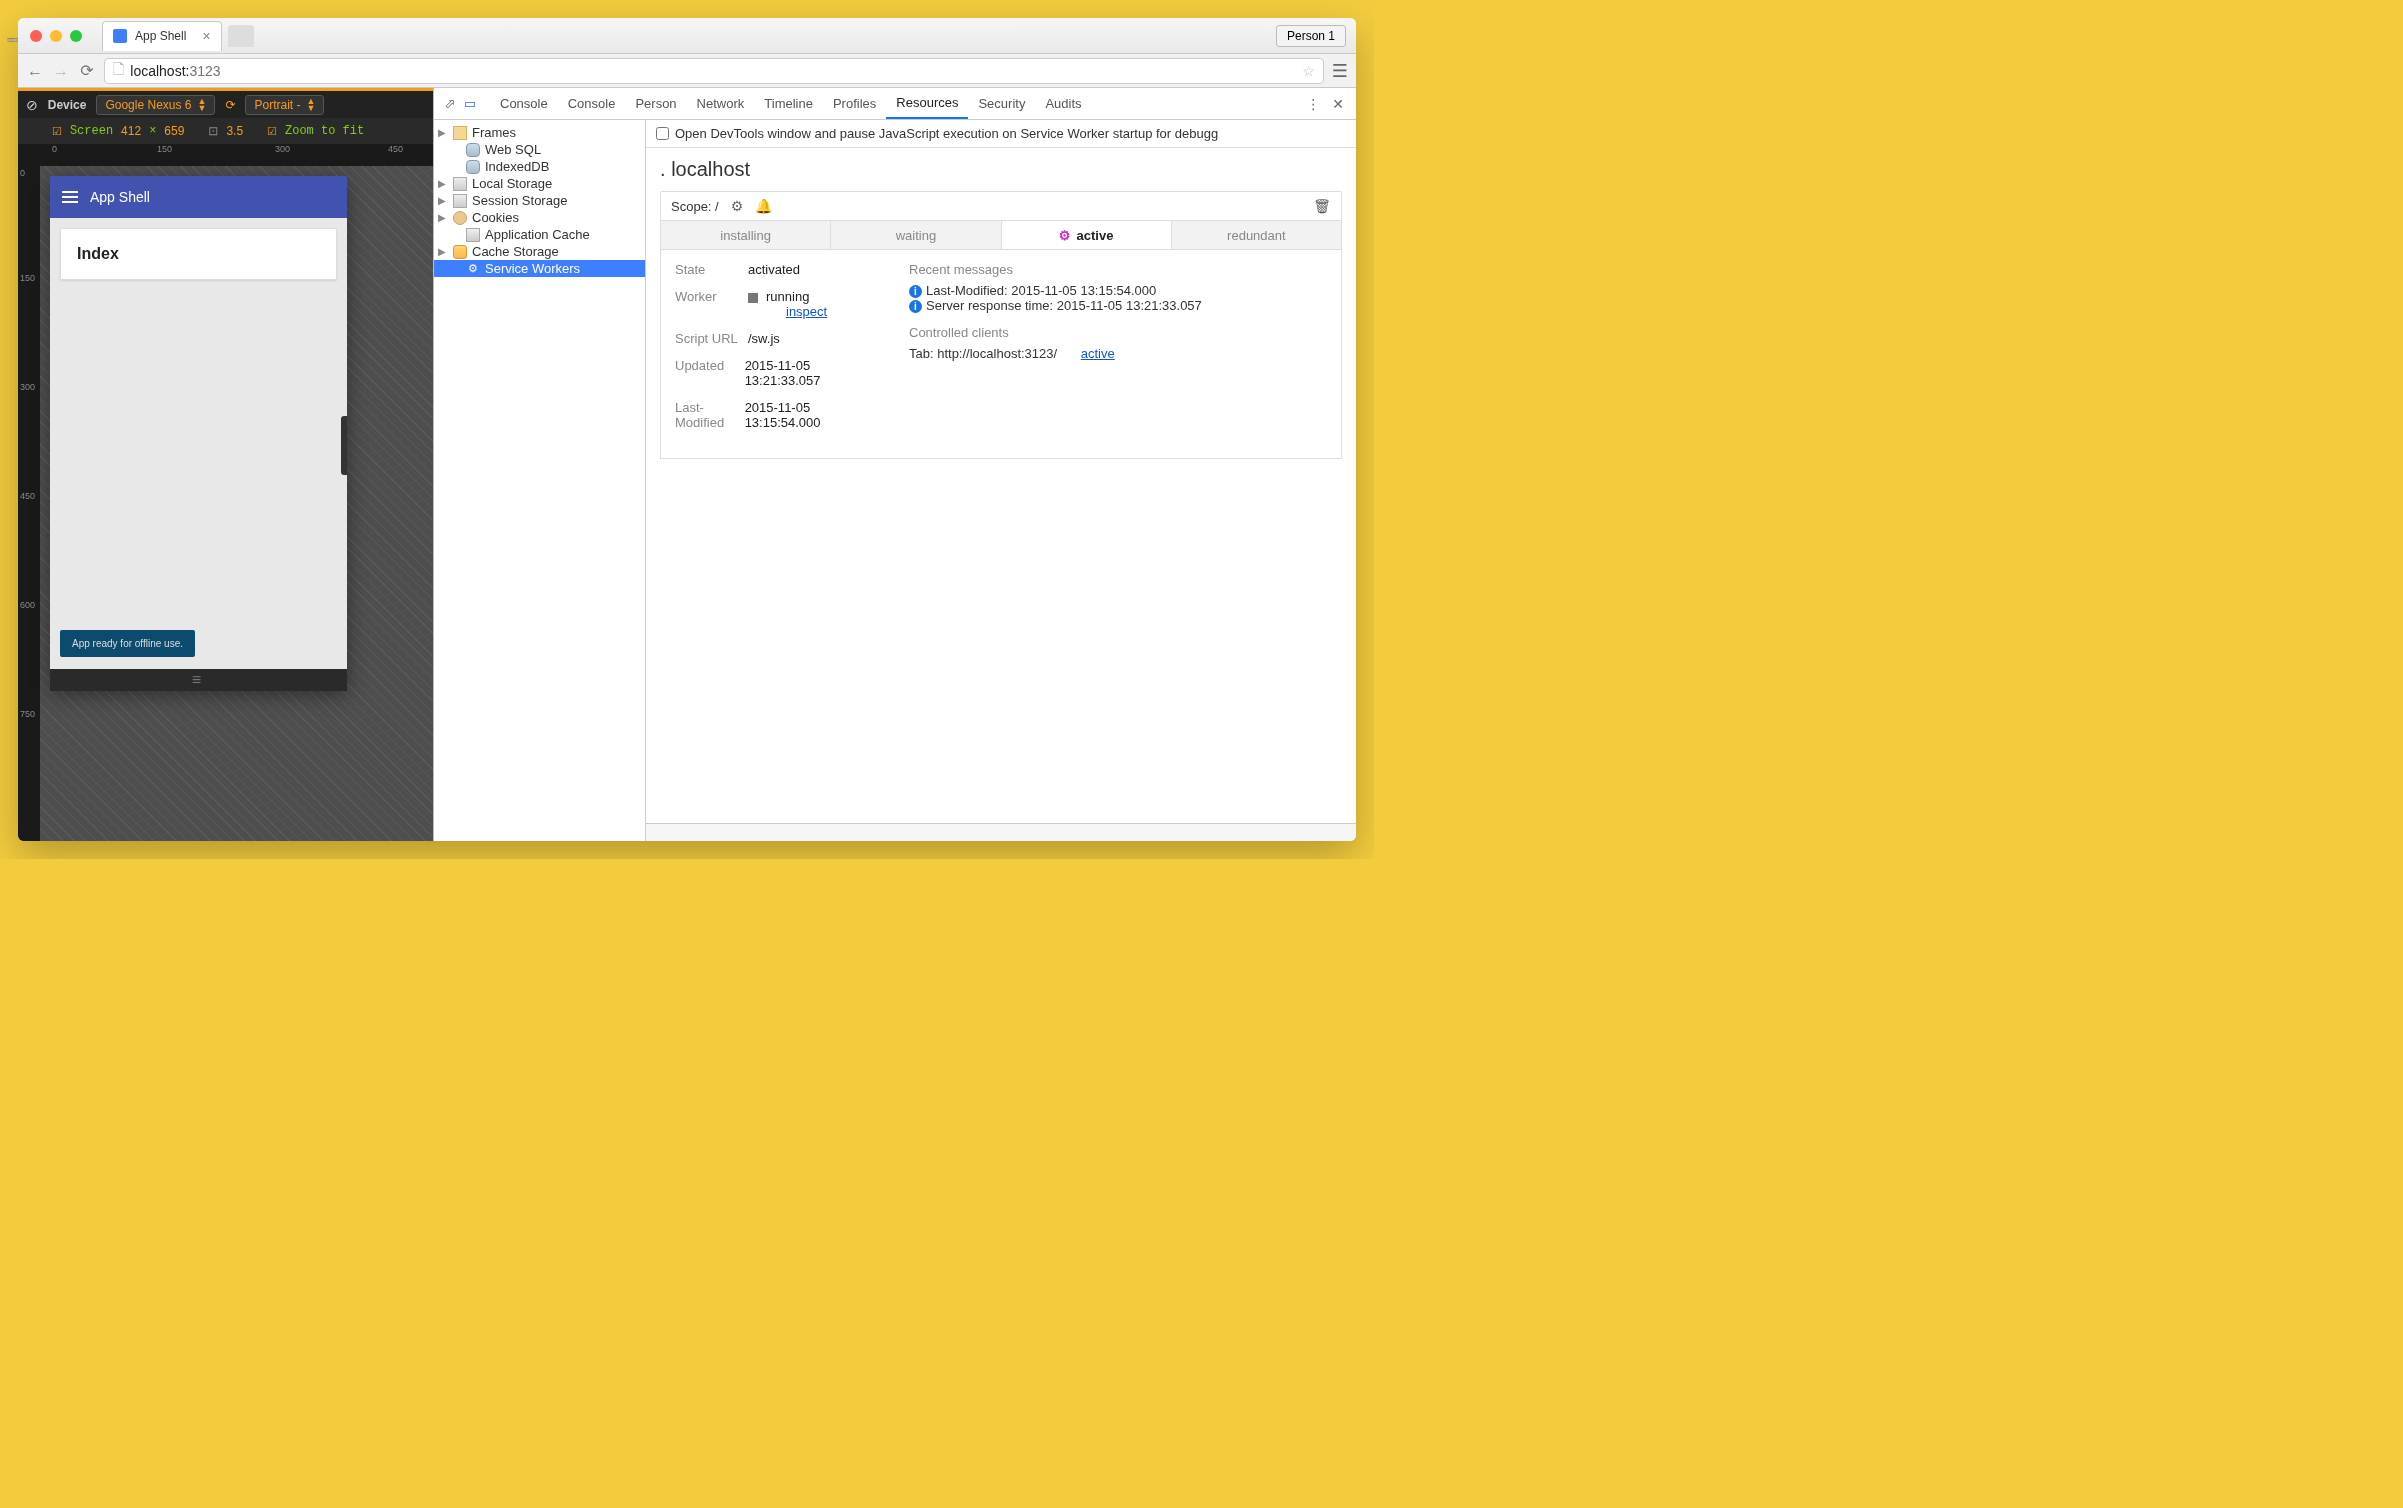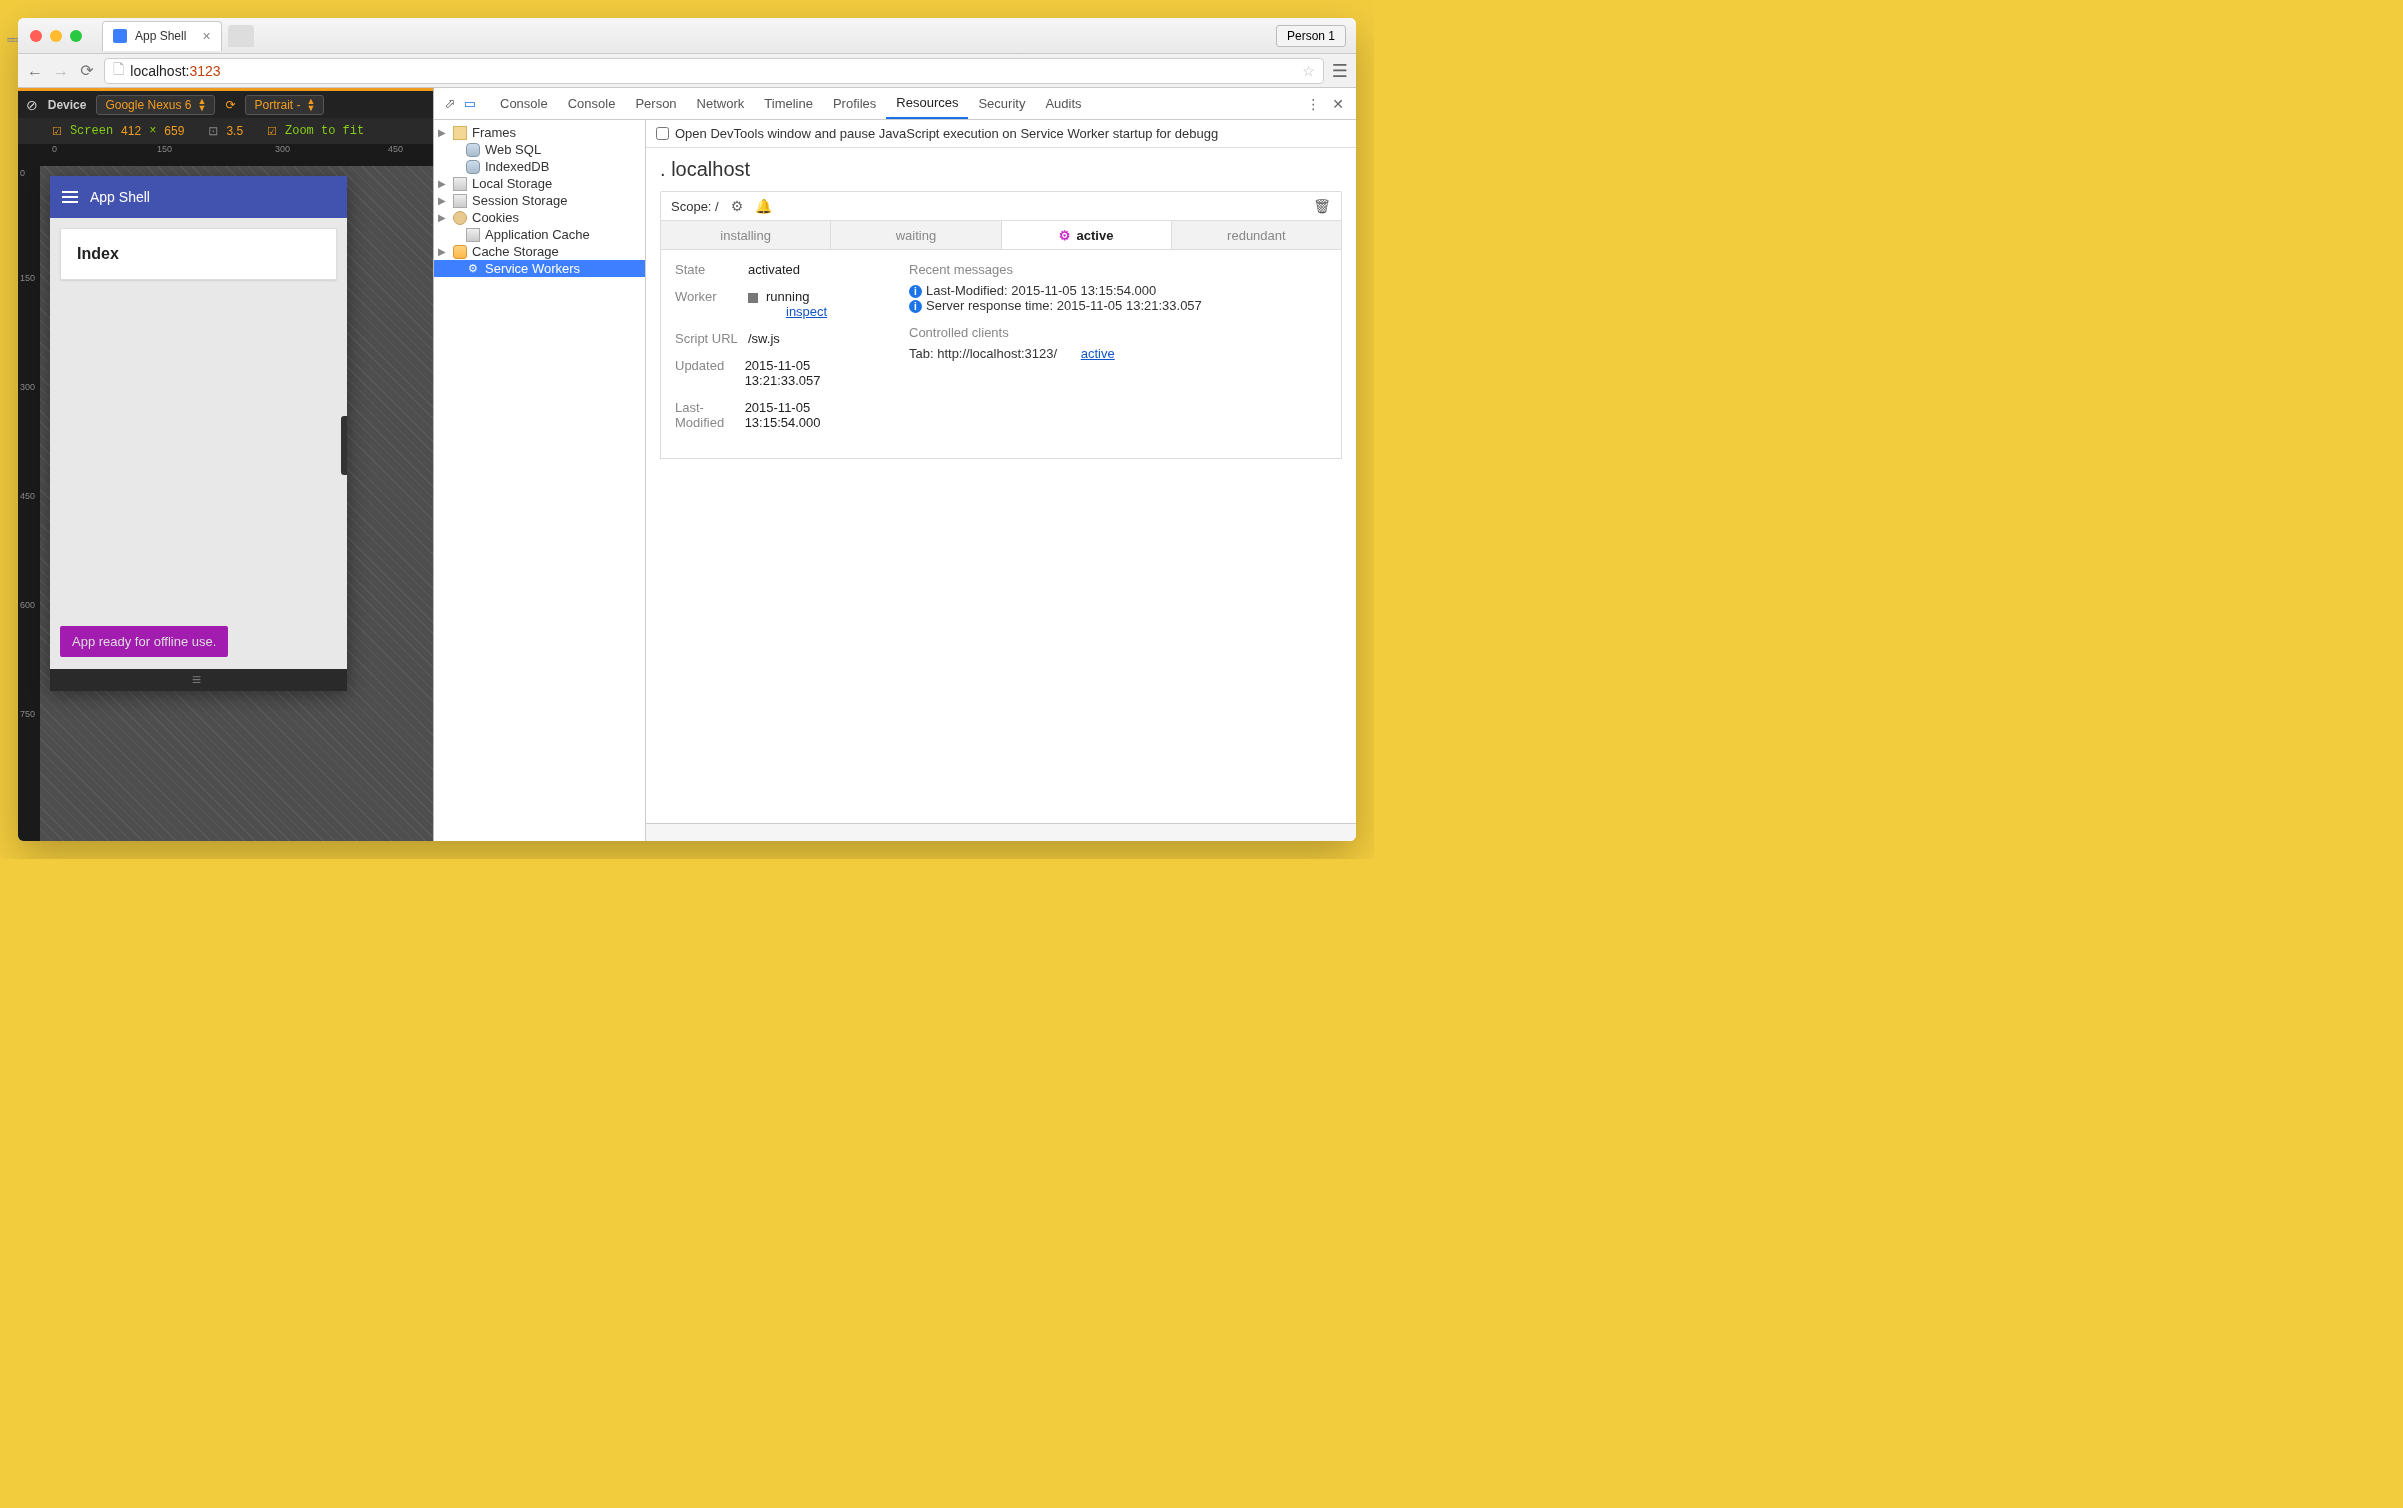--- a/index.html
+++ b/index.html
@@ -19,21 +19,21 @@
 .spacer{flex:1;}
 .person{border:1px solid #bbb;border-radius:3px;padding:3px 10px;font-size:12px;margin-right:10px;background:#f4f4f4;}
 
 
 .urlbar{height:34px;border-bottom:1px solid #c9c9c9;background:#f1f1f1;display:flex;align-items:center;gap:8px;padding:0 8px;}
 .nav-ico{color:#777;font-size:16px;width:18px;text-align:center;}
 .nav-ico.dim{color:#bbb;}
 .url-field{flex:1;display:flex;align-items:center;border:1px solid #ccc;border-radius:4px;height:26px;padding:0 8px;background:#fff;font-size:14px;}
 .url-field .page-ico{color:#aaa;margin-right:6px;}
 .url-field .loc{color:#222;}
-.url-field .loc .muted{color:#c2410c;margin-top:22px;}
+.url-field .loc .muted{color:#737373;margin-top:22px;}
 .star{color:#bbb;margin-left:auto;}
 .menu-ico{color:#666;font-size:18px;}
 
 
 .main{flex:1;display:flex;min-height:0;}
 
 
 .device-pane{width:416px;background:#4a4a4a;color:#ccc;display:flex;flex-direction:column;border-right:1px solid #bbb;}
 .dev-bar1{height:30px;background:#222;border-top:3px solid #f29c1f;display:flex;align-items:center;font-size:12px;padding:0 8px;gap:10px;}
 .dev-bar1 .lbl-dev{color:#ccc;font-weight:600;}
@@ -50,21 +50,21 @@
 .ruler-v{width:22px;background:#1a1a1a;position:relative;font-size:9px;color:#888;}
 .ruler-v .label{position:absolute;left:2px;}
 .stage{flex:1;background:repeating-linear-gradient(45deg,#5a5a5a,#5a5a5a 1px,#4e4e4e 1px,#4e4e4e 8px);padding:10px;position:relative;}
 .phone{width:297px;height:515px;background:#222;border-radius:4px;padding:0;display:flex;flex-direction:column;box-shadow:0 4px 20px rgba(0,0,0,.4);}
 .app-hdr{height:42px;background:#4253af;display:flex;align-items:center;padding:0 12px;color:#fff;gap:12px;}
 .hamb{display:flex;flex-direction:column;gap:3px;}
 .hamb span{display:block;width:16px;height:2px;background:#fff;}
 .app-body{flex:1;background:#e8e8e8;padding:10px;position:relative;}
 .card{background:#fff;border:1px solid #ddd;border-radius:2px;padding:16px;box-shadow:0 1px 2px rgba(0,0,0,.1);}
 .card h2{font-size:16px;font-weight:700;color:#222;}
-.toast{position:absolute;bottom:12px;left:10px;background:#a21caf;color:#ddd;padding:8px 12px;font-size:13px;border-radius:2px;}
+.toast{position:absolute;bottom:12px;left:10px;background:#0c4a6e;color:#ddd;padding:8px 12px;font-size:10px;border-radius:2px;}
 .phone-bottom{height:22px;background:#2a2a2a;display:flex;align-items:center;justify-content:center;color:#777;letter-spacing:4px;}
 .phone-side{position:absolute;right:0;top:198px;width:6px;height:59px;background:#333;border-radius:3px 0 0 3px;}
 .dev-net{position:absolute;left:6px;top:32px;color:#888;font-size:13px;}
 
 
 .devtools{flex:1;display:flex;flex-direction:column;min-width:0;}
 .dt-tabs{height:32px;border-bottom:1px solid #ccc;display:flex;align-items:center;font-size:13px;color:#555;padding:0 6px;position:relative;}
 .dt-ico{width:20px;text-align:center;color:#555;}
 .dt-ico.active{color:#1a73e8;}
 .dt-tab{padding:0 10px;height:100%;display:flex;align-items:center;cursor:default;}

